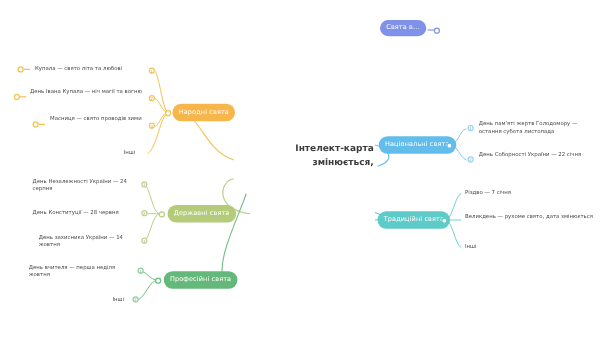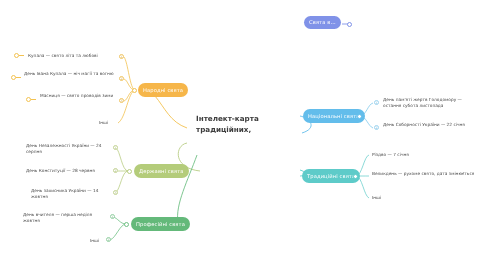--- a/index.html
+++ b/index.html
@@ -48,24 +48,24 @@
   }
   .node.n-yellow { background: #f6b64a; }
   .node.n-olive  { background: #b4cc7a; }
   .node.n-green  { background: #64b97a; }
   .node.n-blue   { background: #63bdeb; }
   .node.n-teal   { background: #5ecbc9; }
   .node.n-violet { background: #8092e8; }
 
   .center-node {
     position: absolute;
-    left: 196px;
+    left: 177px;
     top: 114px;
     width: 122px;
-    text-align: left;
+    text-align: right;
     font-size: 7.2px;
     line-height: 1.5;
     font-weight: bold;
     color: #3d3d3d;
   }
 
   .leaf {
     position: absolute;
     font-size: 4.3px;
     line-height: 1.35;
@@ -152,21 +152,21 @@
 
     <path d="M356,176 C362,176 364,156 369,155" fill="none" stroke="#6fd0ce" stroke-width="0.8"></path>
     <path d="M356,176 C362,176 364,176 369,176" fill="none" stroke="#6fd0ce" stroke-width="0.8"></path>
     <path d="M356,176 C362,176 364,196 369,198" fill="none" stroke="#6fd0ce" stroke-width="0.8"></path>
 
     <path d="M342,24 L348,24" fill="none" stroke="#8092e8" stroke-width="0.9"></path>
   </svg>
 
   <div class="center-node">
     <div>Інтелект-карта</div>
-    <div>традиційних,</div>
+    <div>змінюється,</div>
   </div>
 
   <div class="node n-violet" style="left:304px; top:16px; height:13px;">
     <span>Свята в…</span>
   </div>
   <div class="hub h-violet" style="left:347px; top:21.5px;"></div>
 
   <div class="node n-yellow" style="left:138px; top:83px; height:14px;">
     <span>Народні свята</span>
   </div>

